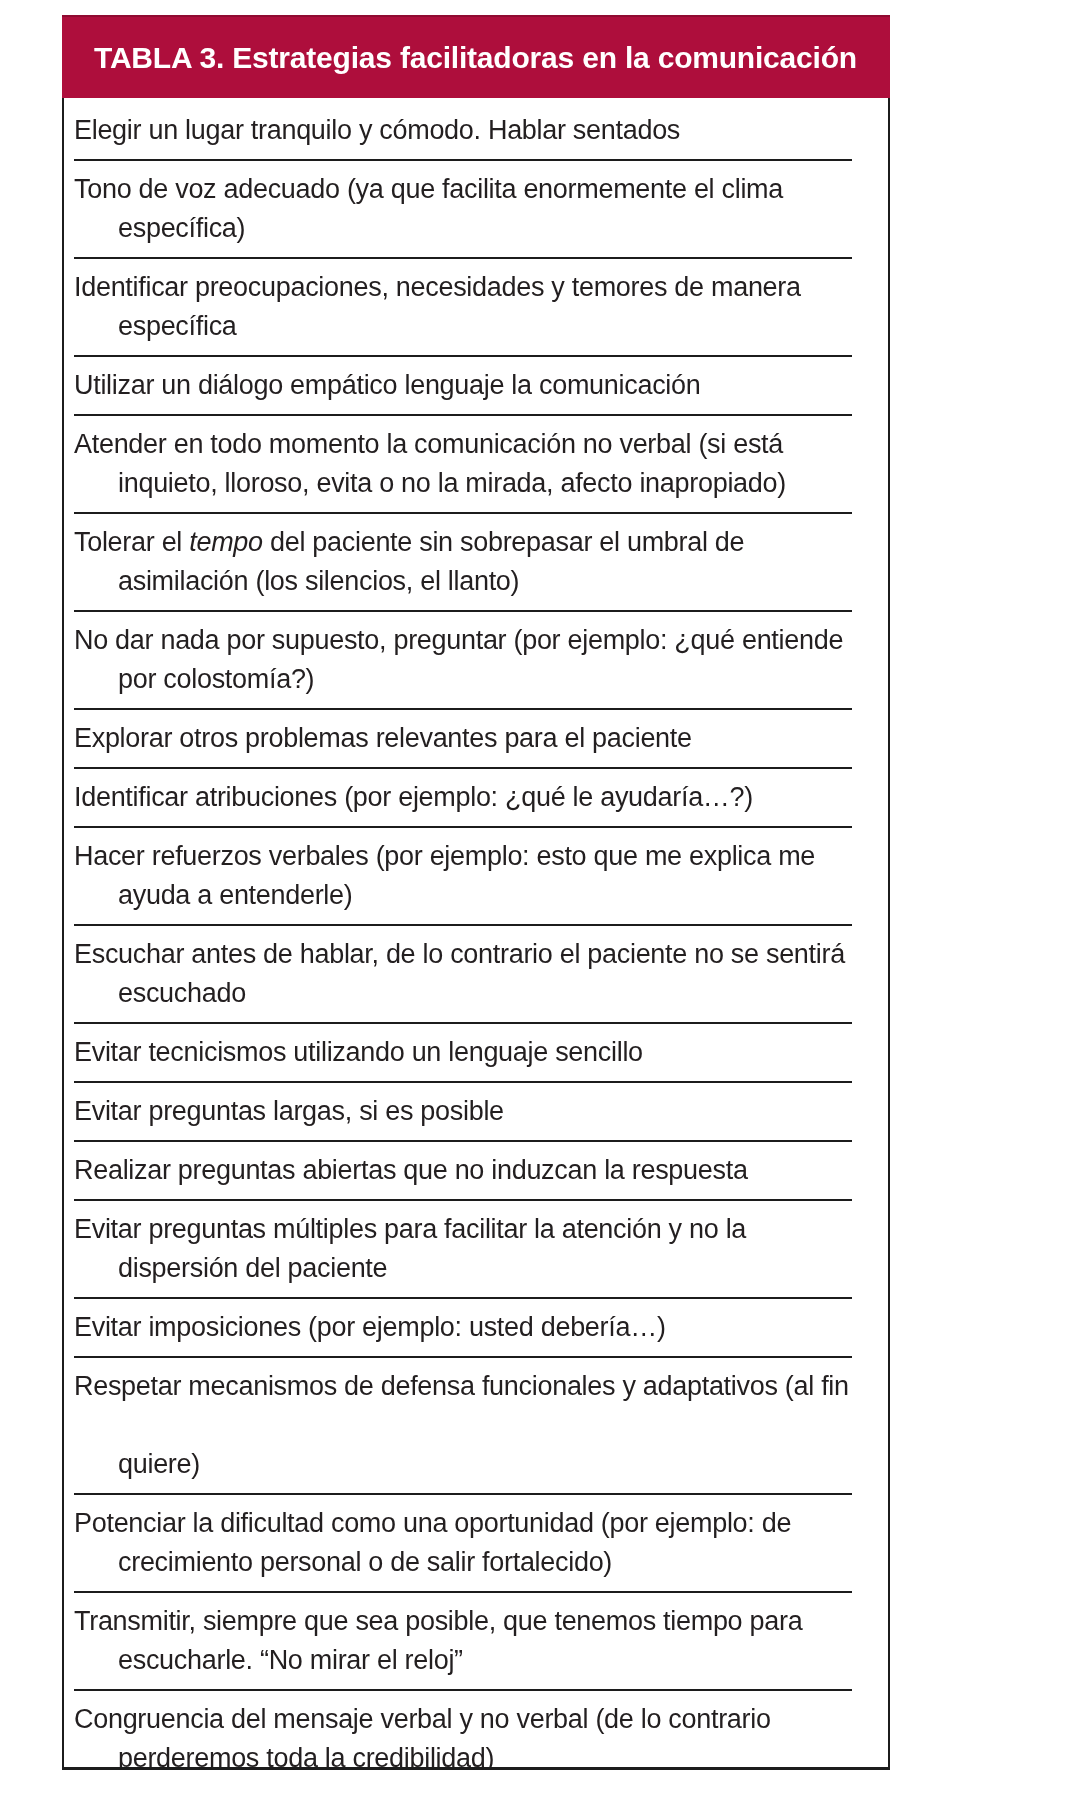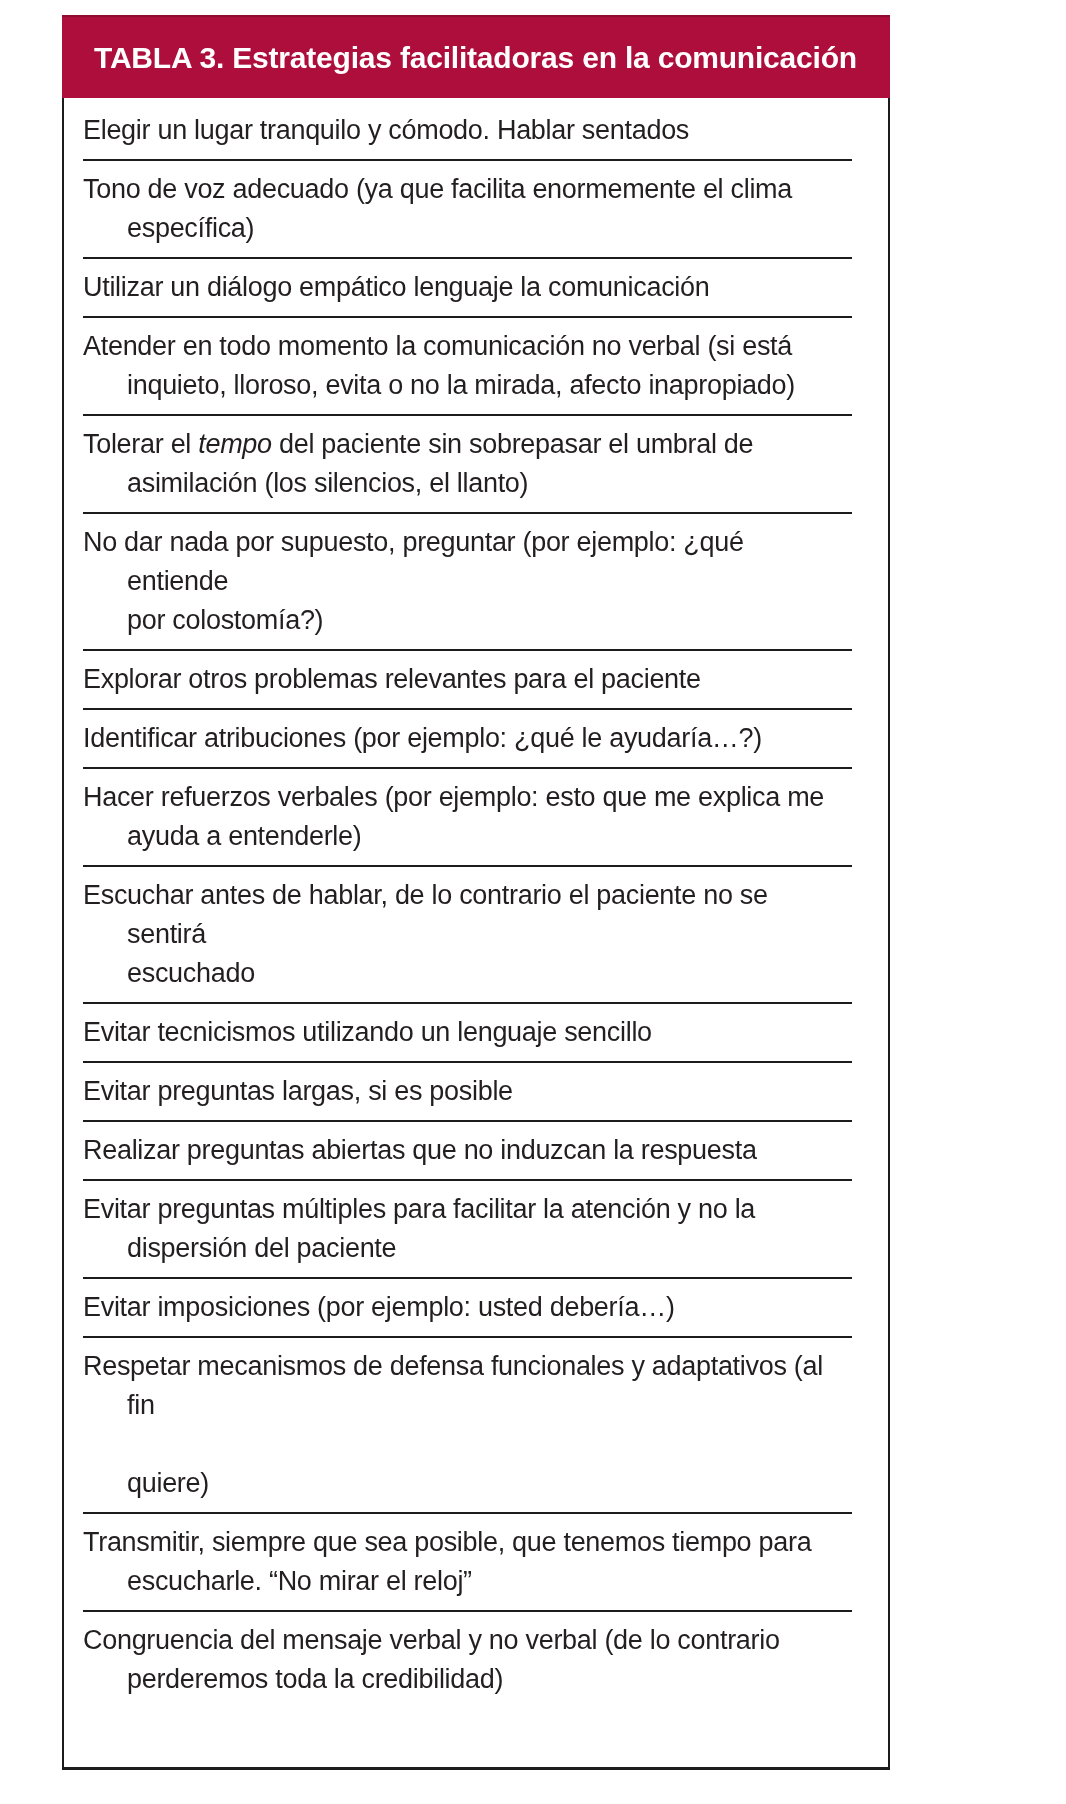--- a/index.html
+++ b/index.html
@@ -40,21 +40,21 @@
     font-weight: bold;
     letter-spacing: -0.2px;
     white-space: nowrap;
   }
   .table-body {
     box-sizing: border-box;
     height: 1672px;
     border-left: 2px solid var(--rule, #1c1c1c);
     border-right: 2px solid var(--rule, #1c1c1c);
     border-bottom: 3px solid var(--rule, #1c1c1c);
-    padding: 4px 36px 0 19px;
+    padding: 4px 36px 0 10px;
     overflow: hidden;
     background: var(--background, #fff);
   }
   .row {
     border-bottom: 2px solid var(--rule, #1c1c1c);
     padding: 9px 0 9px 0;
   }
   .row:last-child {
     border-bottom: none;
   }
@@ -77,20 +77,23 @@
 <section class="table-card">
   <header class="table-header">
     <h2 class="table-title">TABLA 3. Estrategias facilitadoras en la comunicación</h2>
   </header>
   <div class="table-body">
       <div class="row">
         <p class="row-text"><span>Elegir un lugar tranquilo y cómodo. Hablar sentados</span></p>
       </div>
       <div class="row">
         <p class="row-text"><span>Tono de voz adecuado (ya que facilita enormemente el clima</span><br><span>específica)</span></p>
+      </div>
+      <div class="row">
+        <p class="row-text"><span>Identificar preocupaciones, necesidades y temores de manera</span><br><span>específica</span></p>
       </div>
       <div class="row">
         <p class="row-text"><span>Utilizar un diálogo empático lenguaje la comunicación</span></p>
       </div>
       <div class="row">
         <p class="row-text"><span>Atender en todo momento la comunicación no verbal (si está</span><br><span>inquieto, lloroso, evita o no la mirada, afecto inapropiado)</span></p>
       </div>
       <div class="row">
         <p class="row-text"><span>Tolerar el </span><em>tempo</em><span> del paciente sin sobrepasar el umbral de</span><br><span>asimilación (los silencios, el llanto)</span></p>
       </div>
@@ -121,19 +124,22 @@
       <div class="row">
         <p class="row-text"><span>Evitar preguntas múltiples para facilitar la atención y no la</span><br><span>dispersión del paciente</span></p>
       </div>
       <div class="row">
         <p class="row-text"><span>Evitar imposiciones (por ejemplo: usted debería…)</span></p>
       </div>
       <div class="row">
         <p class="row-text"><span>Respetar mecanismos de defensa funcionales y adaptativos (al fin</span><br><br><span>quiere)</span></p>
       </div>
       <div class="row">
+        <p class="row-text"><span>Potenciar la dificultad como una oportunidad (por ejemplo: de</span><br><span>crecimiento personal o de salir fortalecido)</span></p>
+      </div>
+      <div class="row">
         <p class="row-text"><span>Transmitir, siempre que sea posible, que tenemos tiempo para</span><br><span>escucharle. “No mirar el reloj”</span></p>
       </div>
       <div class="row">
         <p class="row-text"><span>Congruencia del mensaje verbal y no verbal (de lo contrario</span><br><span>perderemos toda la credibilidad)</span></p>
       </div>
     </div>
 </section>
 
 </body></html>

